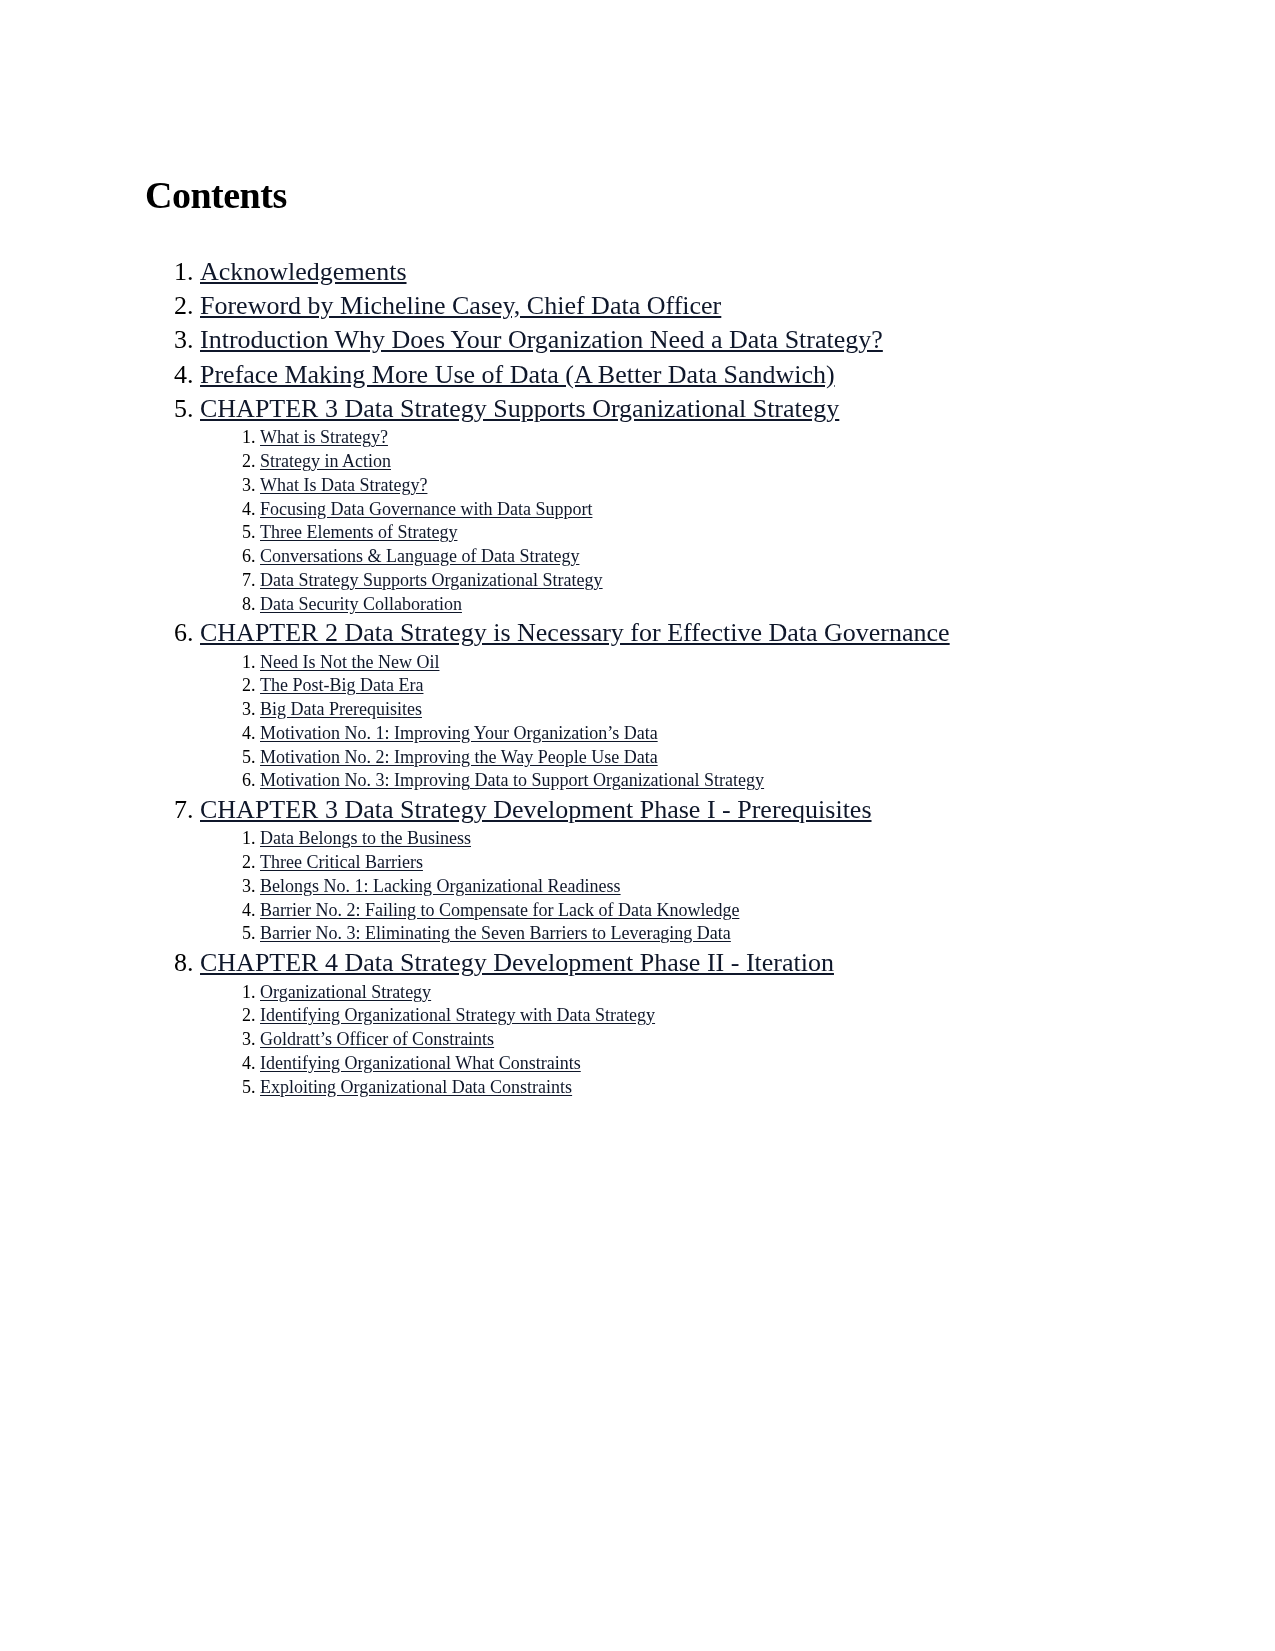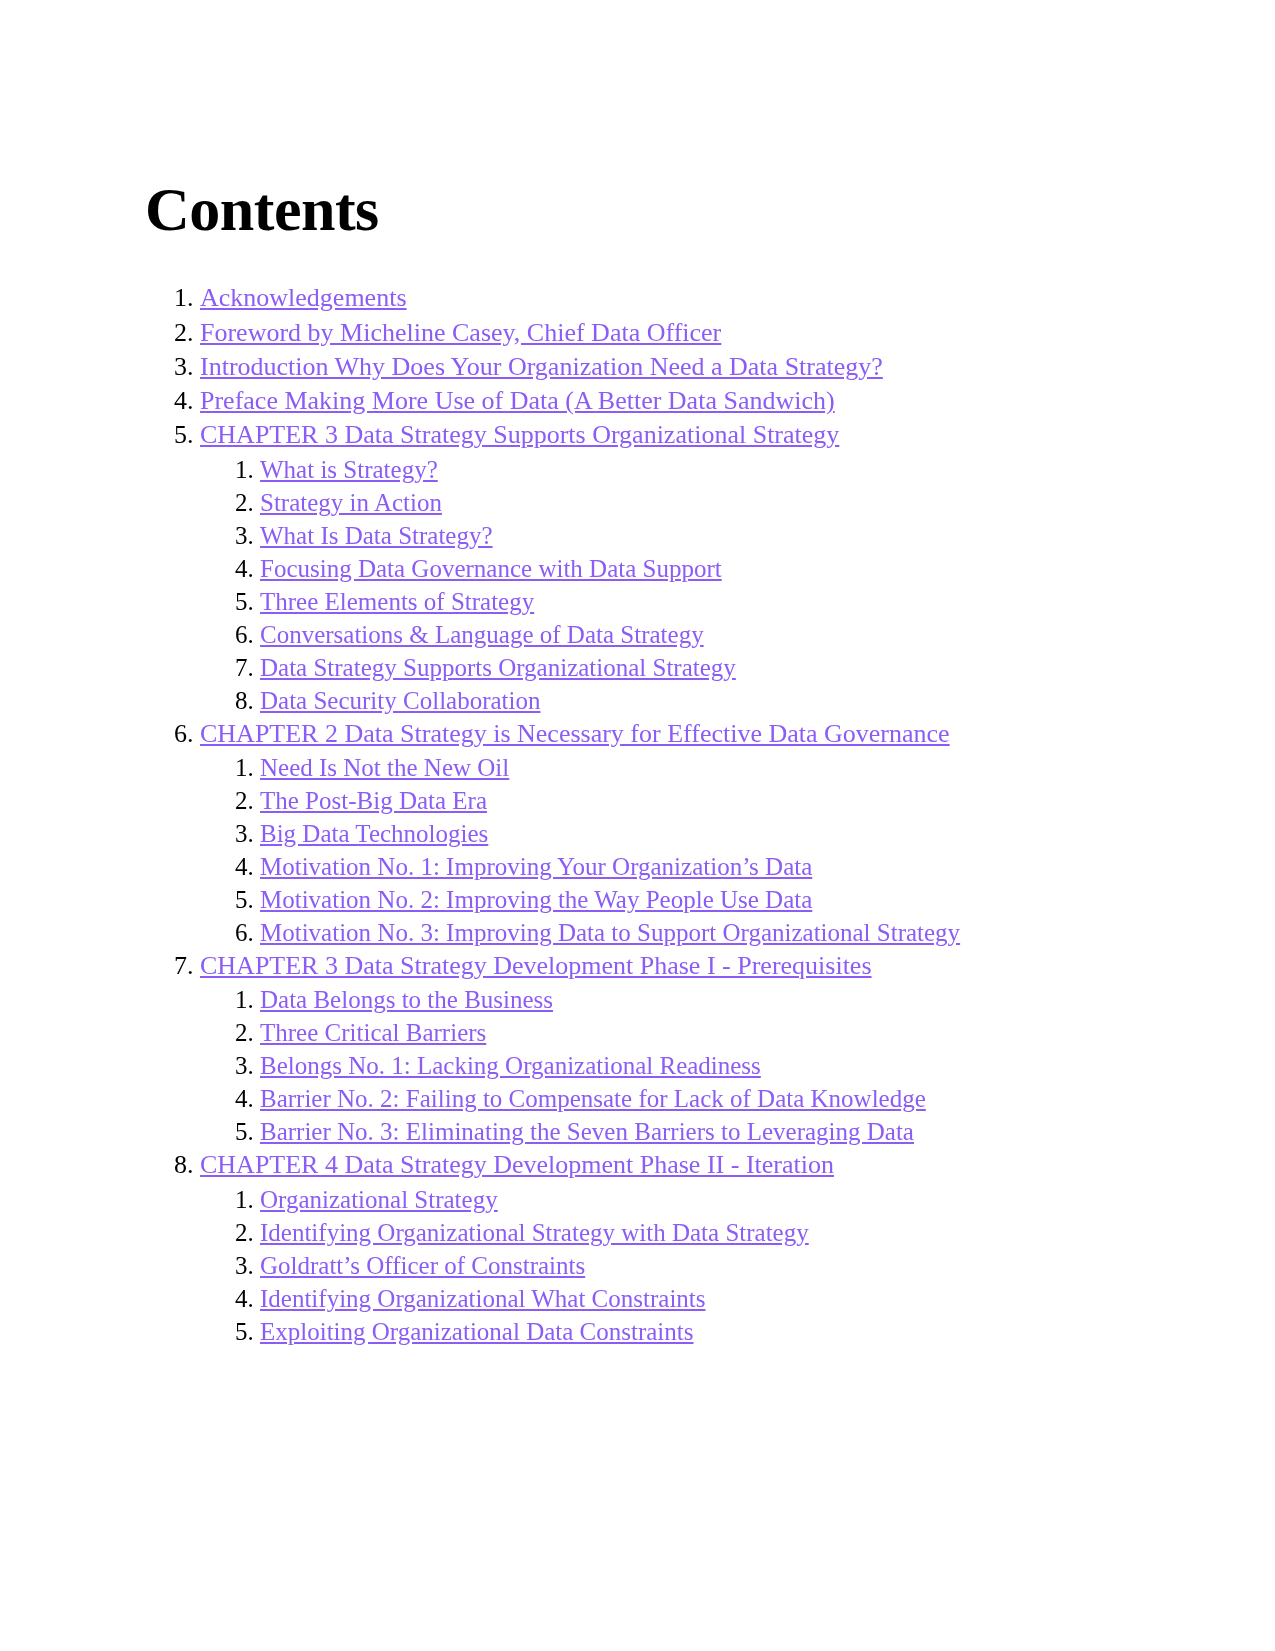--- a/index.html
+++ b/index.html
@@ -15,21 +15,21 @@
     overflow: hidden;
   }
   .page {
     position: relative;
     width: 1275px;
     height: 1651px;
     box-sizing: border-box;
     padding: 175px 140px 0 140px;
   }
   .page-title {
-    font-size: 62px;
+    font-size: 38px;
     font-weight: bold;
     line-height: 1.1;
     margin: 0 0 38px 5px;
     letter-spacing: -0.5px;
   }
   ol.toc {
     list-style-type: decimal;
     margin: 0;
     padding-left: 60px;
   }
@@ -38,25 +38,25 @@
     line-height: 1.32;
     margin: 0;
     padding: 0;
   }
   ol.toc-sub {
     list-style-type: decimal;
     margin: 0;
     padding-left: 60px;
   }
   ol.toc-sub > li {
-    font-size: 25px;
+    font-size: 18px;
     line-height: 1.32;
   }
   a.toc-link {
-    color: #8b5cf6;
+    color: #0f172a;
     text-decoration: underline;
     text-underline-offset: 2px;
   }
   li::marker {
     color: #000000;
   }
 </style>
 </head>
 <body>
 
@@ -73,21 +73,21 @@
           <li><a class="toc-link" href="#">What Is Data Strategy?</a></li>
           <li><a class="toc-link" href="#">Focusing Data Governance with Data Support</a></li>
           <li><a class="toc-link" href="#">Three Elements of Strategy</a></li>
           <li><a class="toc-link" href="#">Conversations &amp; Language of Data Strategy</a></li>
           <li><a class="toc-link" href="#">Data Strategy Supports Organizational Strategy</a></li>
           <li><a class="toc-link" href="#">Data Security Collaboration</a></li>
         </ol></li>
       <li><a class="toc-link" href="#">CHAPTER 2 Data Strategy is Necessary for Effective Data Governance</a><ol class="toc-sub">
           <li><a class="toc-link" href="#">Need Is Not the New Oil</a></li>
           <li><a class="toc-link" href="#">The Post-Big Data Era</a></li>
-          <li><a class="toc-link" href="#">Big Data Technologies</a></li>
+          <li><a class="toc-link" href="#">Big Data Prerequisites</a></li>
           <li><a class="toc-link" href="#">Motivation No. 1: Improving Your Organization’s Data</a></li>
           <li><a class="toc-link" href="#">Motivation No. 2: Improving the Way People Use Data</a></li>
           <li><a class="toc-link" href="#">Motivation No. 3: Improving Data to Support Organizational Strategy</a></li>
         </ol></li>
       <li><a class="toc-link" href="#">CHAPTER 3 Data Strategy Development Phase I - Prerequisites</a><ol class="toc-sub">
           <li><a class="toc-link" href="#">Data Belongs to the Business</a></li>
           <li><a class="toc-link" href="#">Three Critical Barriers</a></li>
           <li><a class="toc-link" href="#">Belongs No. 1: Lacking Organizational Readiness</a></li>
           <li><a class="toc-link" href="#">Barrier No. 2: Failing to Compensate for Lack of Data Knowledge</a></li>
           <li><a class="toc-link" href="#">Barrier No. 3: Eliminating the Seven Barriers to Leveraging Data</a></li>

